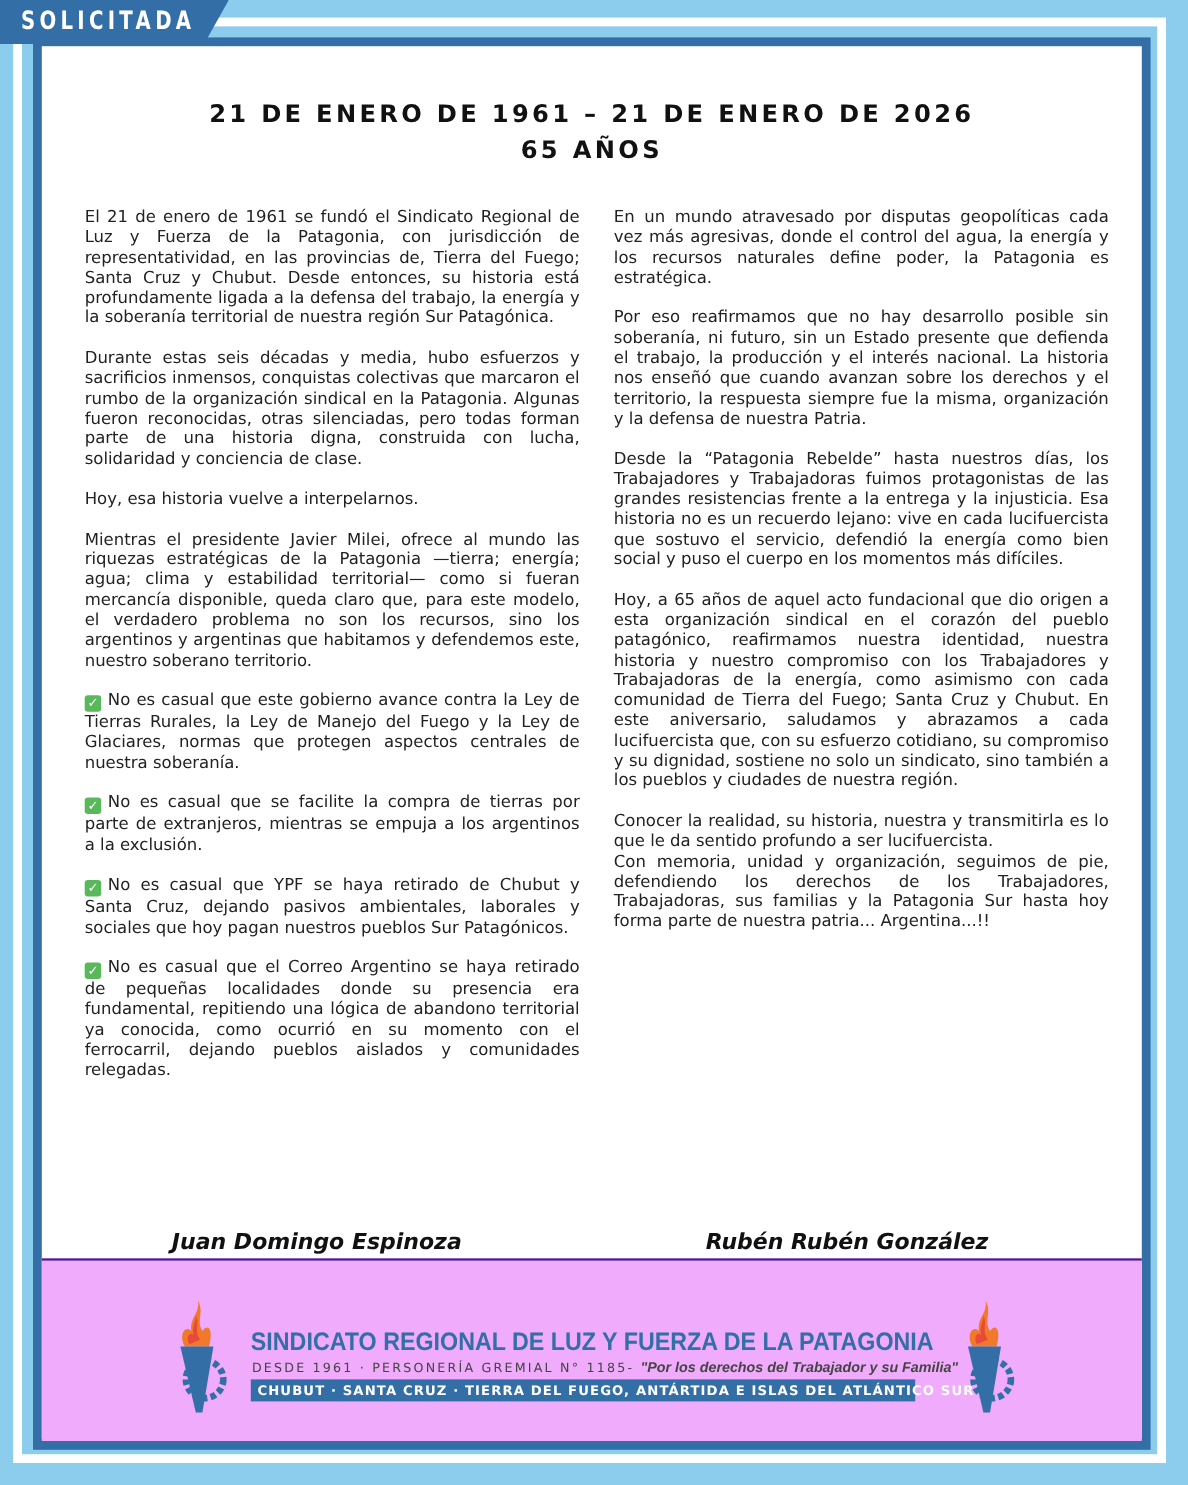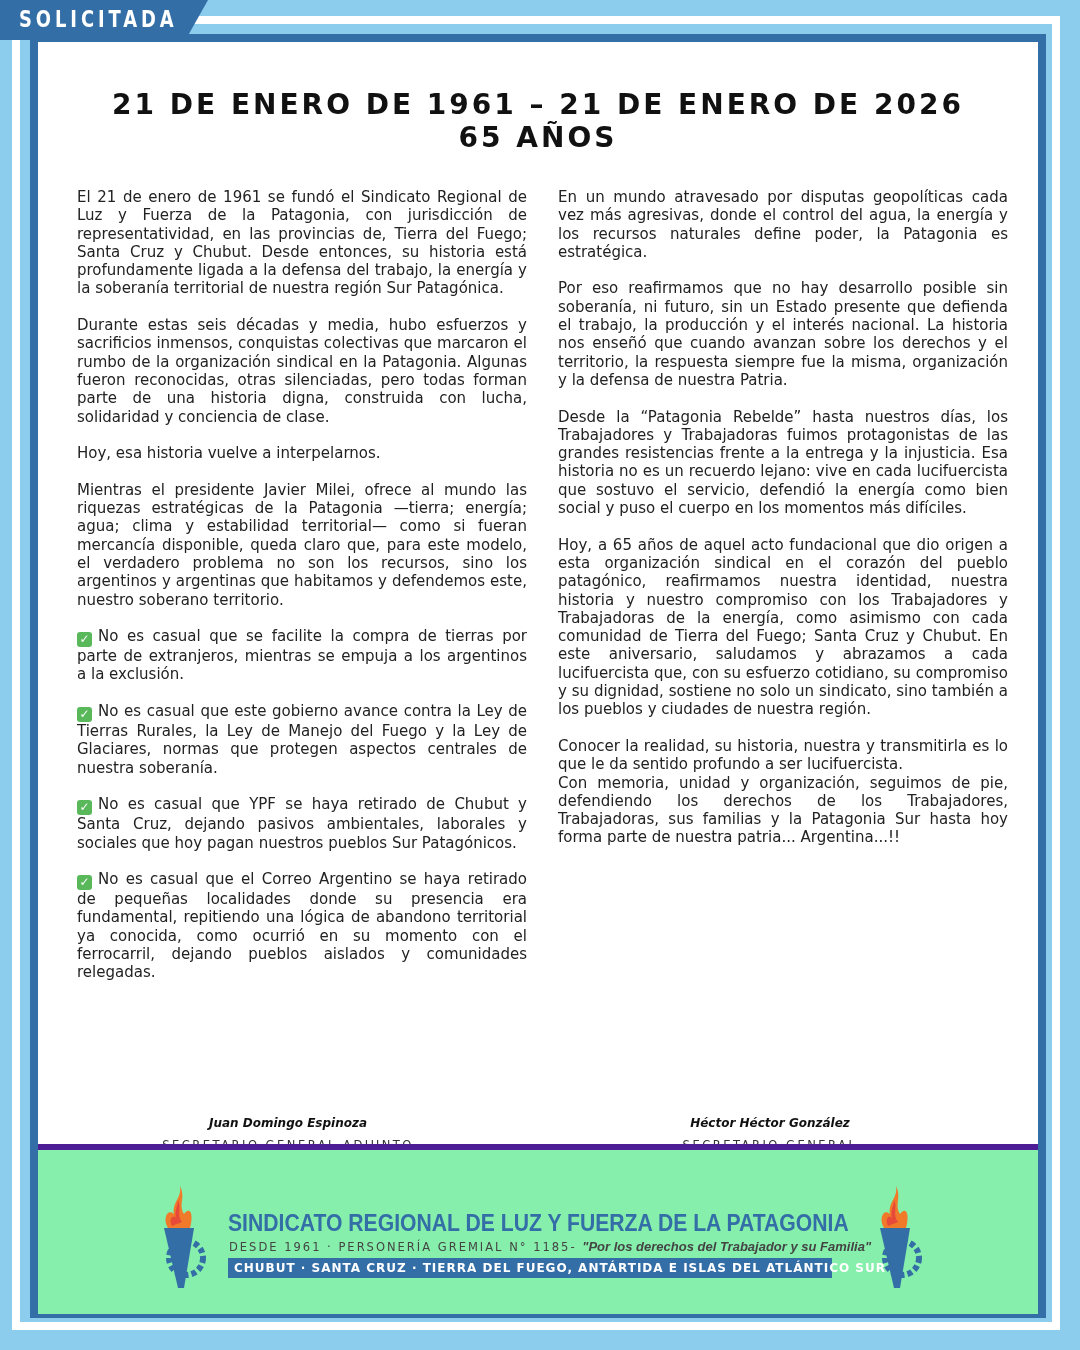--- a/index.html
+++ b/index.html
@@ -4,30 +4,30 @@
 <style>
   html, body { margin:0; padding:0; }
   body { width:1080px; height:1350px; position:relative; background:#8ccdee; overflow:hidden; font-family:"DejaVu Sans", sans-serif; }
   .outer-white { position:absolute; left:12px; top:16px; width:1048px; height:1314px; background:#ffffff; }
   .outer-light { position:absolute; left:20px; top:24px; width:1032px; height:1298px; background:#8ccdee; }
   .frame-dark { position:absolute; left:30px; top:34px; width:1016px; height:1284px; background:#336ea6; }
   .page { position:absolute; left:38px; top:42px; width:1000px; height:1266px; background:#ffffff; }
   .tab { position:absolute; left:0; top:0; height:40px; width:185px; background:#336ea6; clip-path:polygon(0 0,100% 0,100% 100%,0 100%); z-index:5; }
   .tab-slant { position:absolute; left:178px; top:0; width:30px; height:40px; background:#336ea6; clip-path:polygon(0 0,100% 0,25% 100%,0 100%); z-index:5; }
   .tab-label { position:absolute; left:19px; top:6px; color:#fff; font-family:"DejaVu Sans", sans-serif; font-weight:bold; font-size:23px; letter-spacing:5px; transform:scaleX(0.78); transform-origin:left top; z-index:6; }
-  .title { position:absolute; left:0; top:46px; width:1000px; text-align:center; font-weight:bold; font-size:28px; letter-spacing:3px; color:#111; line-height:33px; }
+  .title { position:absolute; left:0; top:46px; width:1000px; text-align:center; font-weight:bold; font-size:22px; letter-spacing:3px; color:#111; line-height:33px; }
   .col { position:absolute; top:146px; width:450px; font-size:15px; line-height:18.3px; color:#222; text-align:justify; }
   .col p { margin:0 0 18.3px 0; }
   .col-left { left:39px; }
   .col-right { left:520px; }
   .check { display:inline-block; width:15px; height:15px; background:#58b85a; border-radius:3px; color:#fff; font-size:12px; line-height:15px; text-align:center; margin-right:6px; vertical-align:-2px; font-weight:bold; }
   .sig { position:absolute; top:1074px; text-align:center; width:320px; }
-  .sig-name { font-weight:bold; font-style:italic; font-size:12px; color:#111; }
+  .sig-name { font-weight:bold; font-style:italic; font-size:20px; color:#111; }
   .sig-role { font-size:11.5px; letter-spacing:2.5px; color:#333; margin-top:8px; }
-  .footer { position:absolute; left:0; top:1102px; width:1000px; height:164px; background:#86efac; border-top:6px solid #4c1d95; }
+  .footer { position:absolute; left:0; top:1102px; width:1000px; height:164px; background:#f0abfc; border-top:2px solid #4c1d95; }
   .foot-title { position:absolute; left:190px; top:60px; font-family:"Liberation Sans", sans-serif; font-weight:bold; font-size:23px; color:#336ea6; transform:scaleX(0.92); transform-origin:left top; white-space:nowrap; }
   .foot-sub { position:absolute; left:191px; top:89px; font-size:11.5px; letter-spacing:2px; color:#444; white-space:nowrap; }
   .foot-sub i { font-family:"Liberation Sans", sans-serif; font-weight:bold; letter-spacing:0; font-size:13px; color:#444; }
   .foot-band { position:absolute; left:190px; top:108px; width:604px; height:20px; background:#336ea6; color:#fff; font-size:12px; font-weight:bold; letter-spacing:1px; line-height:20px; padding-left:6px; box-sizing:border-box; white-space:nowrap; }
   .logo { position:absolute; top:34px; width:64px; height:110px; }
 </style>
 </head>
 <body>
 
 <div class="outer-white"></div>
@@ -42,40 +42,40 @@
   <div class="title">
     <div>21 DE ENERO DE 1961 – 21 DE ENERO DE 2026</div>
     <div>65 AÑOS</div>
   </div>
 
   <div class="col col-left" id="col-left">
       <p><span>El 21 de enero de 1961 se fundó el Sindicato Regional de Luz y Fuerza de la Patagonia, con jurisdicción de representatividad, en las provincias de, Tierra del Fuego; Santa Cruz y Chubut. Desde entonces, su historia está profundamente ligada a la defensa del trabajo, la energía y la soberanía territorial de nuestra región Sur Patagónica.</span></p>
       <p><span>Durante estas seis décadas y media, hubo esfuerzos y sacrificios inmensos, conquistas colectivas que marcaron el rumbo de la organización sindical en la Patagonia. Algunas fueron reconocidas, otras silenciadas, pero todas forman parte de una historia digna, construida con lucha, solidaridad y conciencia de clase.</span></p>
       <p><span>Hoy, esa historia vuelve a interpelarnos.</span></p>
       <p><span>Mientras el presidente Javier Milei, ofrece al mundo las riquezas estratégicas de la Patagonia —tierra; energía; agua; clima y estabilidad territorial— como si fueran mercancía disponible, queda claro que, para este modelo, el verdadero problema no son los recursos, sino los argentinos y argentinas que habitamos y defendemos este, nuestro soberano territorio.</span></p>
+      <p><span class="check">✓</span><span>No es casual que este gobierno avance contra la Ley de Tierras Rurales, la Ley de Manejo del Fuego y la Ley de Glaciares, normas que protegen aspectos centrales de nuestra soberanía.</span></p>
       <p><span class="check">✓</span><span>No es casual que se facilite la compra de tierras por parte de extranjeros, mientras se empuja a los argentinos a la exclusión.</span></p>
-      <p><span class="check">✓</span><span>No es casual que este gobierno avance contra la Ley de Tierras Rurales, la Ley de Manejo del Fuego y la Ley de Glaciares, normas que protegen aspectos centrales de nuestra soberanía.</span></p>
       <p><span class="check">✓</span><span>No es casual que YPF se haya retirado de Chubut y Santa Cruz, dejando pasivos ambientales, laborales y sociales que hoy pagan nuestros pueblos Sur Patagónicos.</span></p>
       <p><span class="check">✓</span><span>No es casual que el Correo Argentino se haya retirado de pequeñas localidades donde su presencia era fundamental, repitiendo una lógica de abandono territorial ya conocida, como ocurrió en su momento con el ferrocarril, dejando pueblos aislados y comunidades relegadas.</span></p>
     </div>
   <div class="col col-right" id="col-right">
       <p><span>En un mundo atravesado por disputas geopolíticas cada vez más agresivas, donde el control del agua, la energía y los recursos naturales define poder, la Patagonia es estratégica.</span></p>
       <p><span>Por eso reafirmamos que no hay desarrollo posible sin soberanía, ni futuro, sin un Estado presente que defienda el trabajo, la producción y el interés nacional. La historia nos enseñó que cuando avanzan sobre los derechos y el territorio, la respuesta siempre fue la misma, organización y la defensa de nuestra Patria.</span></p>
       <p><span>Desde la “Patagonia Rebelde” hasta nuestros días, los Trabajadores y Trabajadoras fuimos protagonistas de las grandes resistencias frente a la entrega y la injusticia. Esa historia no es un recuerdo lejano: vive en cada lucifuercista que sostuvo el servicio, defendió la energía como bien social y puso el cuerpo en los momentos más difíciles.</span></p>
       <p><span>Hoy, a 65 años de aquel acto fundacional que dio origen a esta organización sindical en el corazón del pueblo patagónico, reafirmamos nuestra identidad, nuestra historia y nuestro compromiso con los Trabajadores y Trabajadoras de la energía, como asimismo con cada comunidad de Tierra del Fuego; Santa Cruz y Chubut. En este aniversario, saludamos y abrazamos a cada lucifuercista que, con su esfuerzo cotidiano, su compromiso y su dignidad, sostiene no solo un sindicato, sino también a los pueblos y ciudades de nuestra región.</span></p>
       <p style="margin-bottom: 0px;"><span>Conocer la realidad, su historia, nuestra y transmitirla es lo que le da sentido profundo a ser lucifuercista.</span></p>
       <p><span>Con memoria, unidad y organización, seguimos de pie, defendiendo los derechos de los Trabajadores, Trabajadoras, sus familias y la Patagonia Sur hasta hoy forma parte de nuestra patria... Argentina...!!</span></p>
     </div>
 
   <div class="sig" style="left:90px;">
     <div class="sig-name">Juan Domingo Espinoza</div>
     <div class="sig-role">SECRETARIO GENERAL ADJUNTO</div>
   </div>
   <div class="sig" style="left:572px;">
-    <div class="sig-name">Héctor Héctor González</div>
+    <div class="sig-name">Rubén Rubén González</div>
     <div class="sig-role">SECRETARIO GENERAL</div>
   </div>
 
   <div class="footer">
     <svg class="logo" style="left:112px;" viewBox="0 0 64 110">
       <path d="M30 2 C36 14 28 20 34 30 C40 22 44 30 40 44 L18 44 C12 34 18 24 24 30 C22 18 32 14 30 2Z" fill="#f07a2a"></path>
       <path d="M28 16 C32 24 26 30 32 38 L22 42 C18 34 24 30 26 34 C24 26 28 22 28 16Z" fill="#e84a3a"></path>
       <path d="M14 44 L44 44 L34 104 L28 104Z" fill="#336ea6"></path>
       <circle cx="36" cy="74" r="17" fill="none" stroke="#336ea6" stroke-width="6" stroke-dasharray="5 3"></circle>
     </svg>

